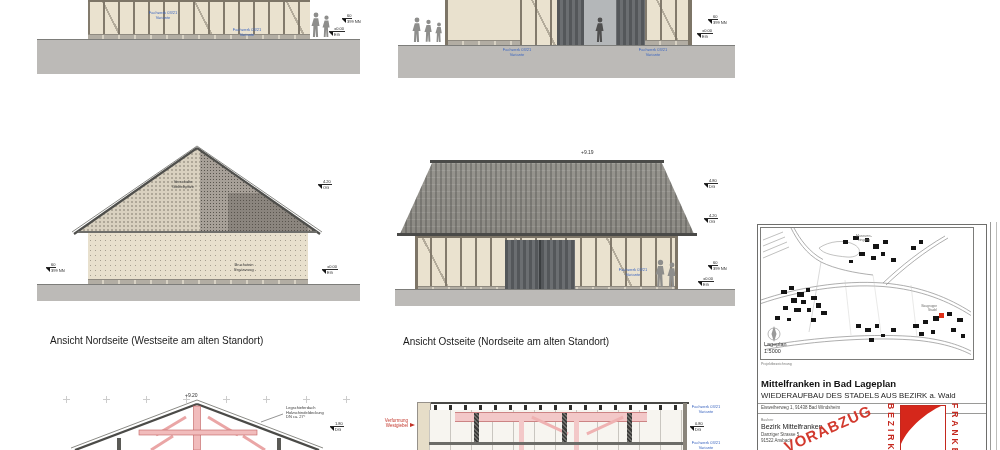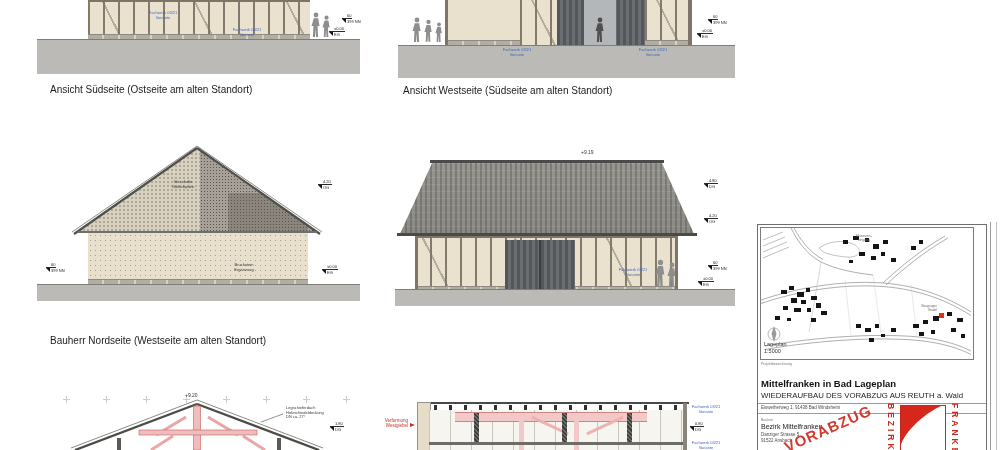--- a/index.html
+++ b/index.html
@@ -85,21 +85,20 @@
         <span>399 NN</span>
       </span>
   </div>
   <div class="abs marker" style="left:329px;top:26px">
     <span class="m-val">±0.00</span>
     <span class="m-row">
         <span class="m-tri"></span>
         <span>EG</span>
       </span>
   </div>
-  <div class="abs view-label" style="left:50px;top:84px">Ansicht Südseite (Ostseite am alten Standort)</div>
 
   <div class="abs" style="left:445px;top:0;width:247px;height:45px;background:#e9e1ce">
     <div class="abs postwood" style="left:0;top:0;width:3px;height:45px"></div>
     <div class="abs fachwerk" style="left:75px;top:0;width:39px;height:45px;border-top:none"></div>
     <div class="abs boards" style="left:112px;top:0;width:88px;height:45px"></div>
     <div class="abs" style="left:139px;top:0;width:32px;height:45px;background:#b4b7b9">
       <svg class="person-dark" style="position:absolute;left:11px;top:15px" width="10" height="30" viewBox="0 0 10 26">
           <circle cx="5" cy="3" r="2.4"></circle>
           <path d="M2.8 6.2 h4.4 l1.3 7.8 h-1.9 l.5 11 h-2.1 l-.5-8.5 -.5 8.5 h-2.1 l.5-11 h-1.9 z"></path>
         </svg>
@@ -137,21 +136,20 @@
         <span>399 NN</span>
       </span>
   </div>
   <div class="abs marker" style="left:697px;top:28px">
     <span class="m-val">±0.00</span>
     <span class="m-row">
         <span class="m-tri"></span>
         <span>EG</span>
       </span>
   </div>
-  <div class="abs view-label" style="left:403px;top:85px">Ansicht Westseite (Südseite am alten Standort)</div>
 
   <div class="abs" style="left:78px;top:148px;width:239px;height:84px;clip-path:polygon(49.8% 0,100% 100%,0 100%)">
     <div class="abs gable-l" style="left:0;top:0;width:122px;height:84px"></div>
     <div class="abs gable-r" style="left:122px;top:0;width:117px;height:84px"></div>
     <div class="abs" style="left:150px;top:45px;width:80px;height:39px;background:rgba(88,83,76,.35)"></div>
   </div>
   <svg class="abs" style="left:60px;top:138px" width="300" height="100" viewBox="0 0 300 100">
     <path d="M137,8 L12,94" stroke="#8a8a86" stroke-width="1" fill="none"></path>
     <path d="M137,8 L262,94" stroke="#8a8a86" stroke-width="1" fill="none"></path>
     <path d="M137,10 L14,96" stroke="#4f4f4c" stroke-width="2.2" fill="none"></path>
@@ -183,21 +181,21 @@
         <span>EG</span>
       </span>
   </div>
   <div class="abs marker" style="left:46px;top:262px">
     <span class="m-val">60</span>
     <span class="m-row">
         <span class="m-tri"></span>
         <span>399 NN</span>
       </span>
   </div>
-  <div class="abs view-label" style="left:50px;top:335px">Bauherr Nordseite (Westseite am alten Standort)</div>
+  <div class="abs view-label" style="left:50px;top:335px">Ansicht Nordseite (Westseite am alten Standort)</div>
 
   <div class="abs peak" style="left:581px;top:149px">+9.19</div>
   <div class="abs roofline" style="left:430px;top:160px;width:234px;height:3px"></div>
   <div class="abs rooftex" style="left:400px;top:163px;width:294px;height:71px;clip-path:polygon(10.9% 0,89.1% 0,100% 100%,0 100%)"></div>
   <div class="abs roofline" style="left:397px;top:233px;width:300px;height:3px"></div>
   <div class="abs fachwerk" style="left:415px;top:236px;width:263px;height:53px">
     <div class="abs postwood" style="left:0;top:0;width:3px;height:53px"></div>
     <div class="abs postwood" style="left:260px;top:0;width:3px;height:53px"></div>
     <div class="abs plinth" style="left:3px;top:48px;width:257px;height:5px"></div>
     <div class="abs boards" style="left:90px;top:2px;width:70px;height:51px">
@@ -238,20 +236,21 @@
         <span>399 NN</span>
       </span>
   </div>
   <div class="abs marker" style="left:698px;top:276px">
     <span class="m-val">±0.00</span>
     <span class="m-row">
         <span class="m-tri"></span>
         <span>EG</span>
       </span>
   </div>
+  <div class="abs view-label" style="left:403px;top:336px">Ansicht Ostseite (Nordseite am alten Standort)</div>
 
   <div class="abs cross" style="left:63px;top:396px"></div>
   <div class="abs cross" style="left:103px;top:396px"></div>
   <div class="abs cross" style="left:143px;top:396px"></div>
   <div class="abs cross" style="left:183px;top:396px"></div>
   <div class="abs cross" style="left:223px;top:396px"></div>
   <div class="abs cross" style="left:263px;top:396px"></div>
   <div class="abs cross" style="left:303px;top:396px"></div>
   <div class="abs cross" style="left:343px;top:396px"></div>
   <svg class="abs" style="left:55px;top:388px" width="300" height="62" viewBox="0 0 300 62">
@@ -385,21 +384,21 @@
         <text x="103" y="13" text-anchor="middle" font-size="3.4" fill="#6e6e6c">eingang</text>
         <text x="176" y="79" text-anchor="end" font-size="3.2" fill="#6e6e6c">Baugruppe</text>
         <text x="176" y="83" text-anchor="end" font-size="3.2" fill="#6e6e6c">Stadel</text>
       </svg>
       <div class="abs mapcap" style="left:3px;top:113px">Lageplan</div>
       <div class="abs mapcap" style="left:3px;top:120px">1:5000</div>
     </div>
 
     <div class="abs tb-small" style="left:3px;top:137px">Projektbezeichnung</div>
     <div class="abs tb-title" style="left:3px;top:153px">Mittelfranken in Bad Lageplan</div>
-    <div class="abs tb-sub" style="left:3px;top:166px">WIEDERAUFBAU DES VORABZUG AUS REUTH a. Wald</div>
+    <div class="abs tb-sub" style="left:3px;top:166px">WIEDERAUFBAU DES STADELS AUS BEZIRK a. Wald</div>
     <div class="abs tb-rule" style="left:0;top:178px;width:228px"></div>
     <div class="abs tb-addr" style="left:3px;top:180px">Eisweiherweg 1, 91438 Bad Windsheim</div>
     <div class="abs tb-rule" style="left:0;top:188px;width:228px"></div>
     <div class="abs tb-small" style="left:3px;top:193px">Bauherr</div>
     <div class="abs tb-client" style="left:3px;top:198px">Bezirk Mittelfranken</div>
     <div class="abs tb-addr" style="left:3px;top:207px">Danziger Strasse 5</div>
     <div class="abs tb-addr" style="left:3px;top:213px">91522 Ansbach</div>
 
     <div class="abs stamp" style="left:27px;top:214px">VORABZUG</div>
     <div class="abs vword" style="left:128px;top:178px;height:60px">BEZIRK</div>

